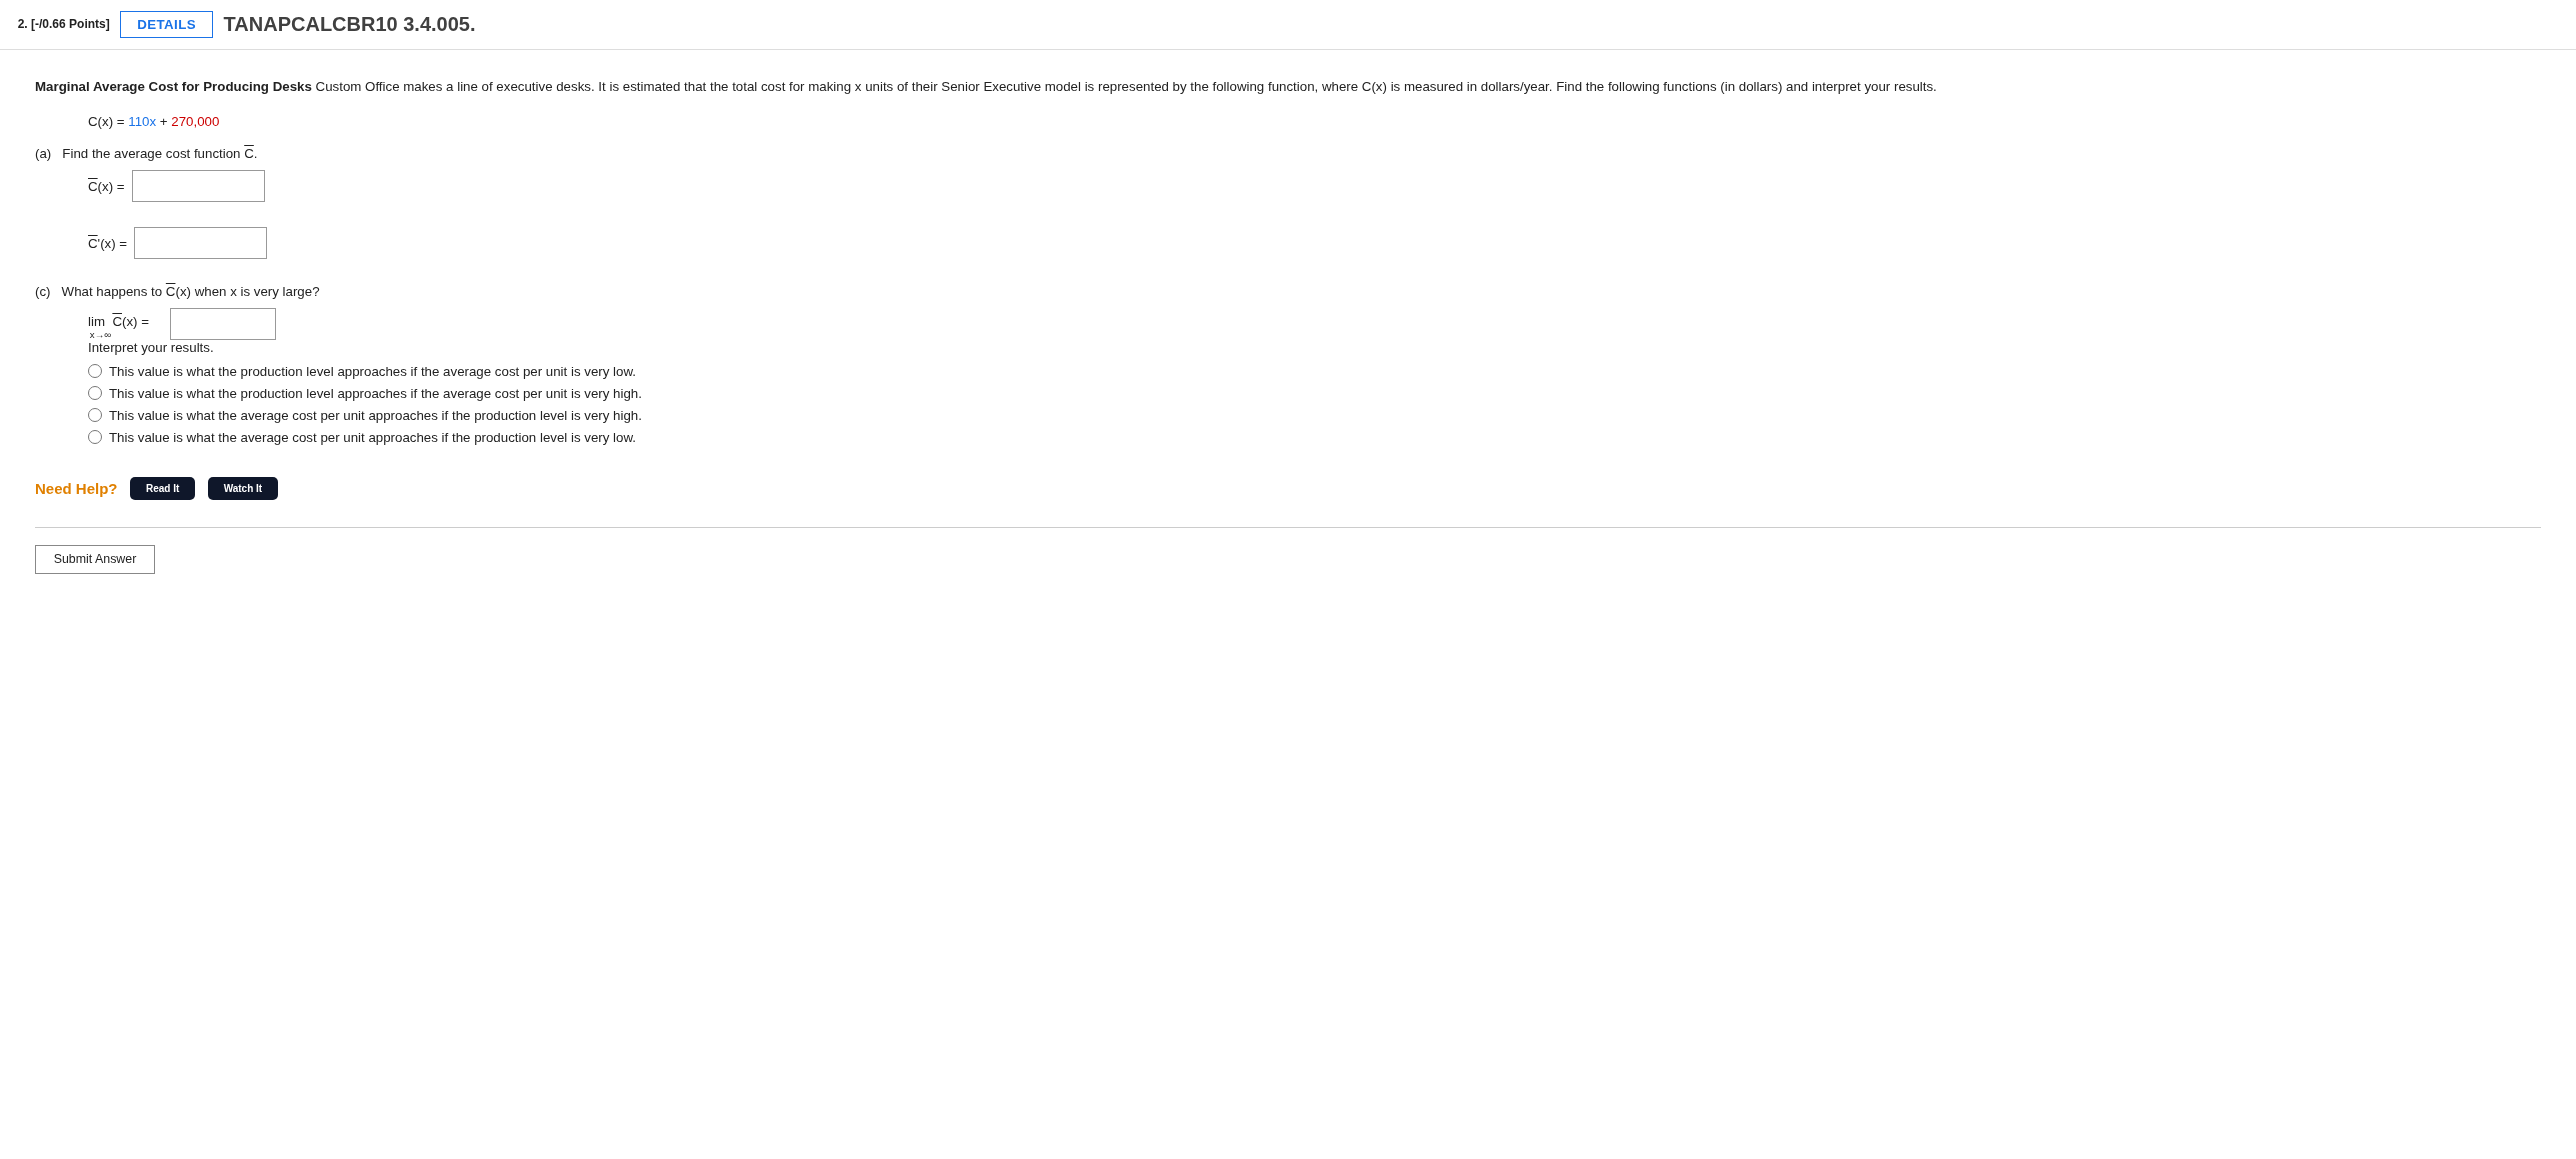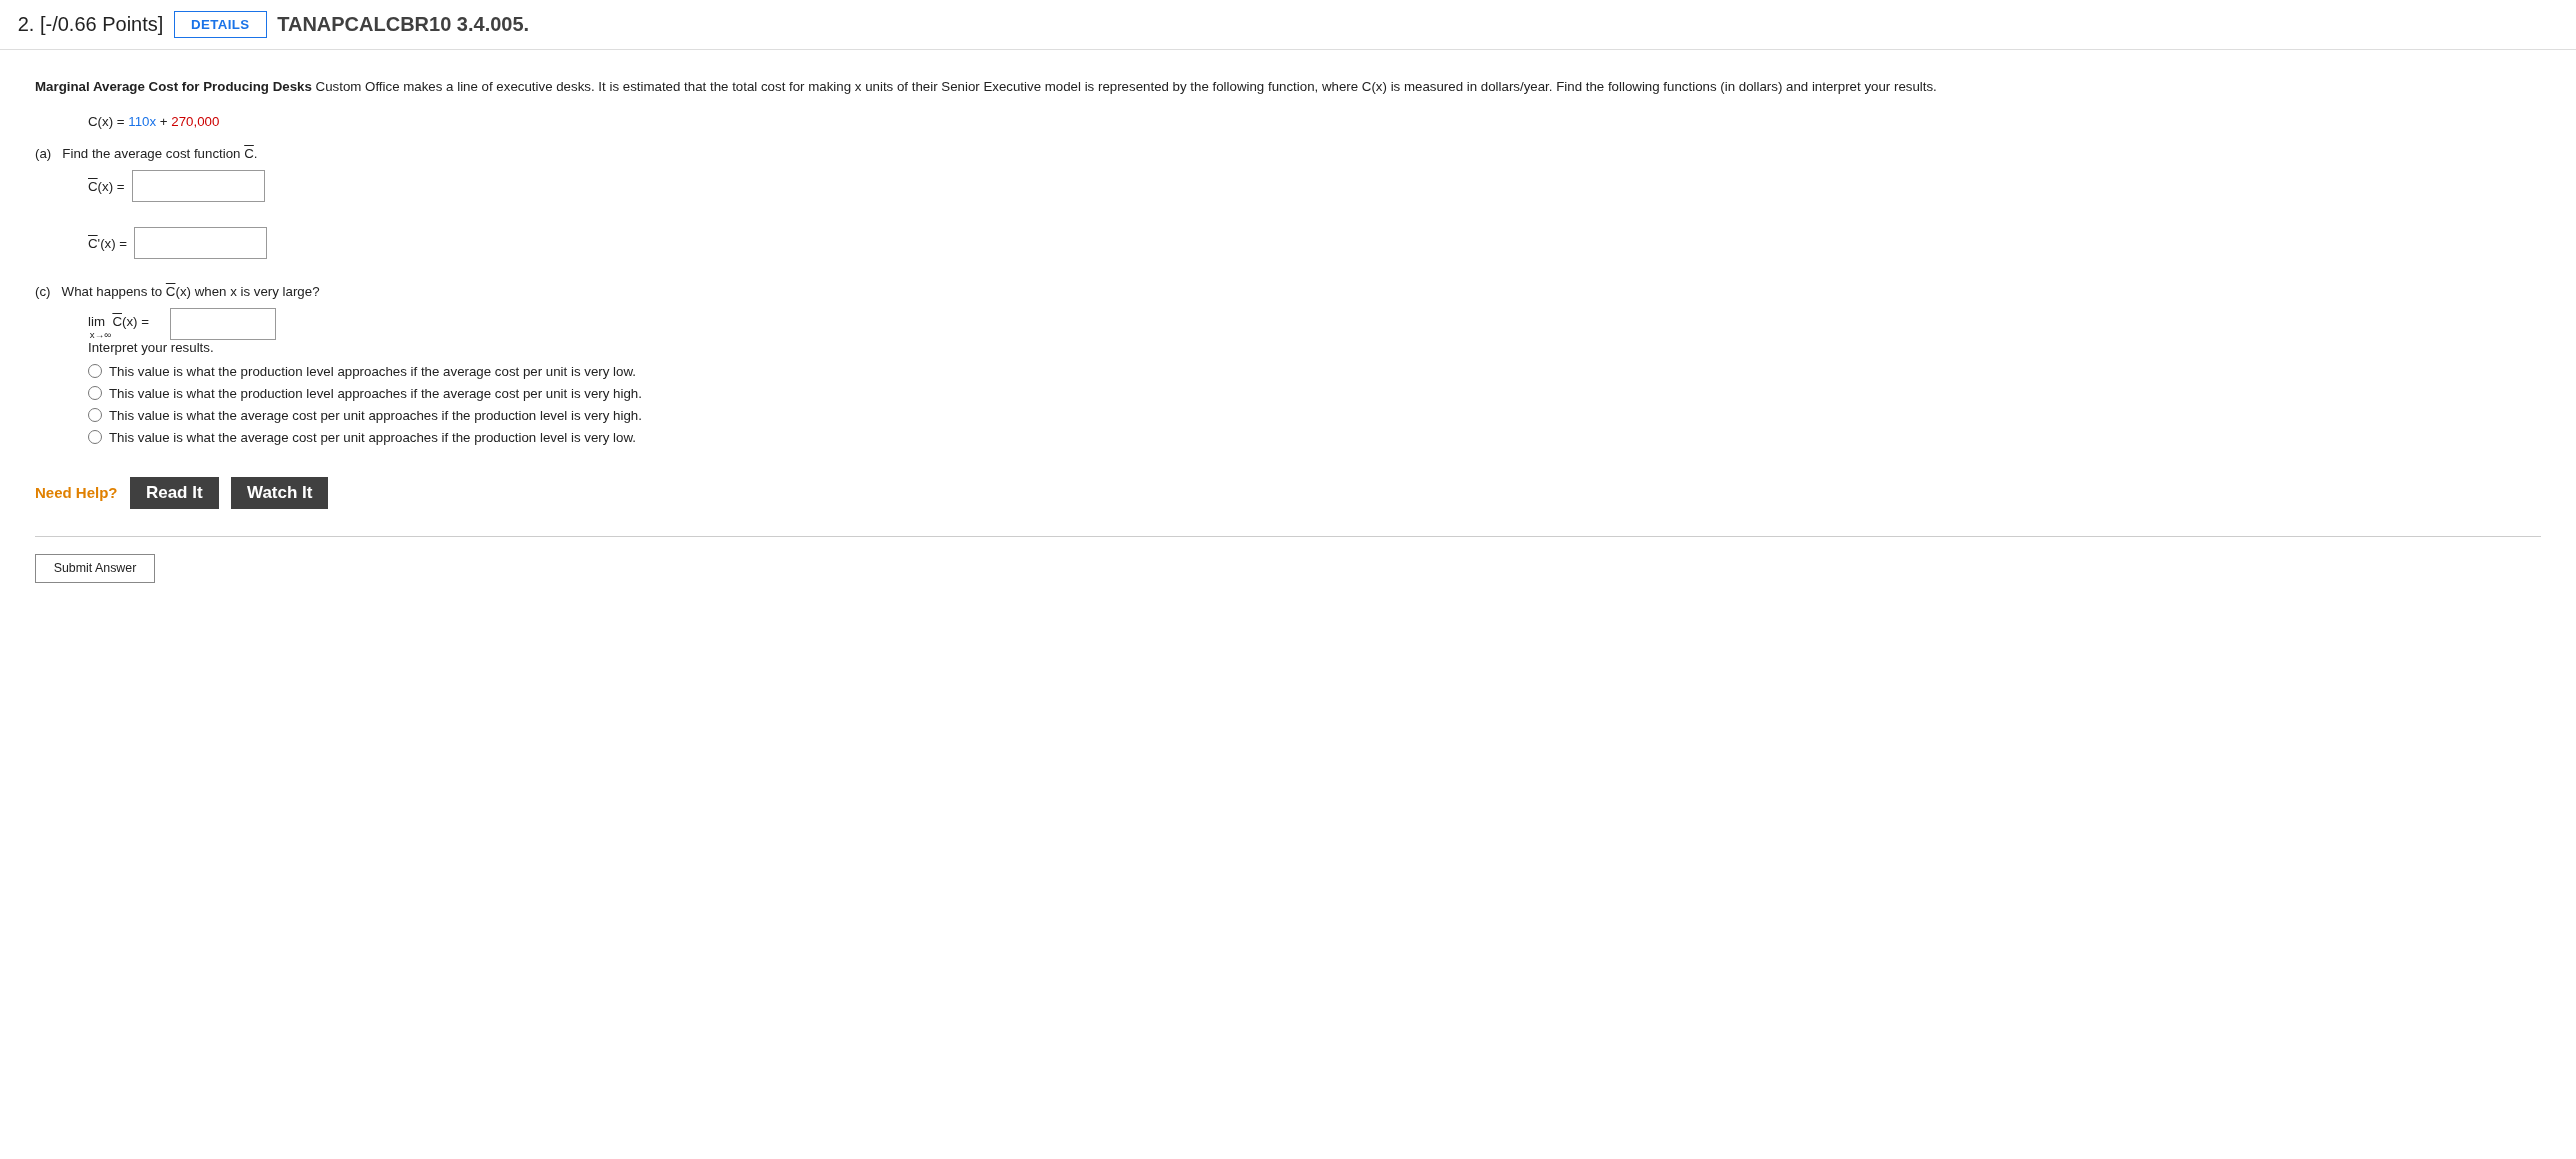--- a/index.html
+++ b/index.html
@@ -23,22 +23,22 @@
       background: #fff;
       gap: 14px;
     }
     .header-left {
       display: flex;
       align-items: center;
       gap: 10.6px;
       flex: 1;
     }
     .question-num {
-      font-size: 20px;
-      font-weight: normal;
+      font-size: 12px;
+      font-weight: bold;
       white-space: nowrap;
     }
     .details-btn {
       border: 1.8px solid #1a73e8;
       color: #1a73e8;
       background: #fff;
       padding: 5.3px 16px;
       font-size: 13.3px;
       font-weight: bold;
       cursor: pointer;
@@ -146,28 +146,28 @@
       display: flex;
       align-items: center;
       gap: 12.4px;
     }
     .need-help-label {
       font-size: 15px;
       font-weight: bold;
       color: #e08000;
     }
     .help-btn {
-      background: #404040;
+      background: #0f172a;
       color: #fff;
       border: none;
       padding: 6.2px 16px;
-      font-size: 17px;
-      font-weight: bold;
-      cursor: pointer;
-      border-radius: 0;
+      font-size: 10px;
+      font-weight: bold;
+      cursor: pointer;
+      border-radius: 5px;
     }
     
     .submit-section {
       margin-top: 26.5px;
       padding-top: 17.7px;
       border-top: 0.9px solid #ccc;
     }
     .submit-btn {
       border: 1.3px solid #888;
       background: #fff;

